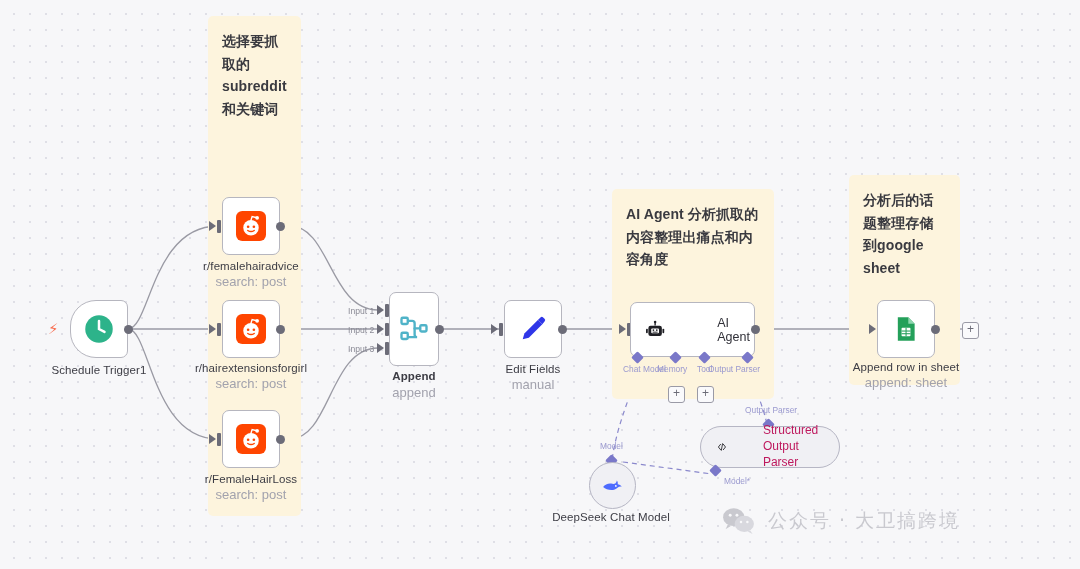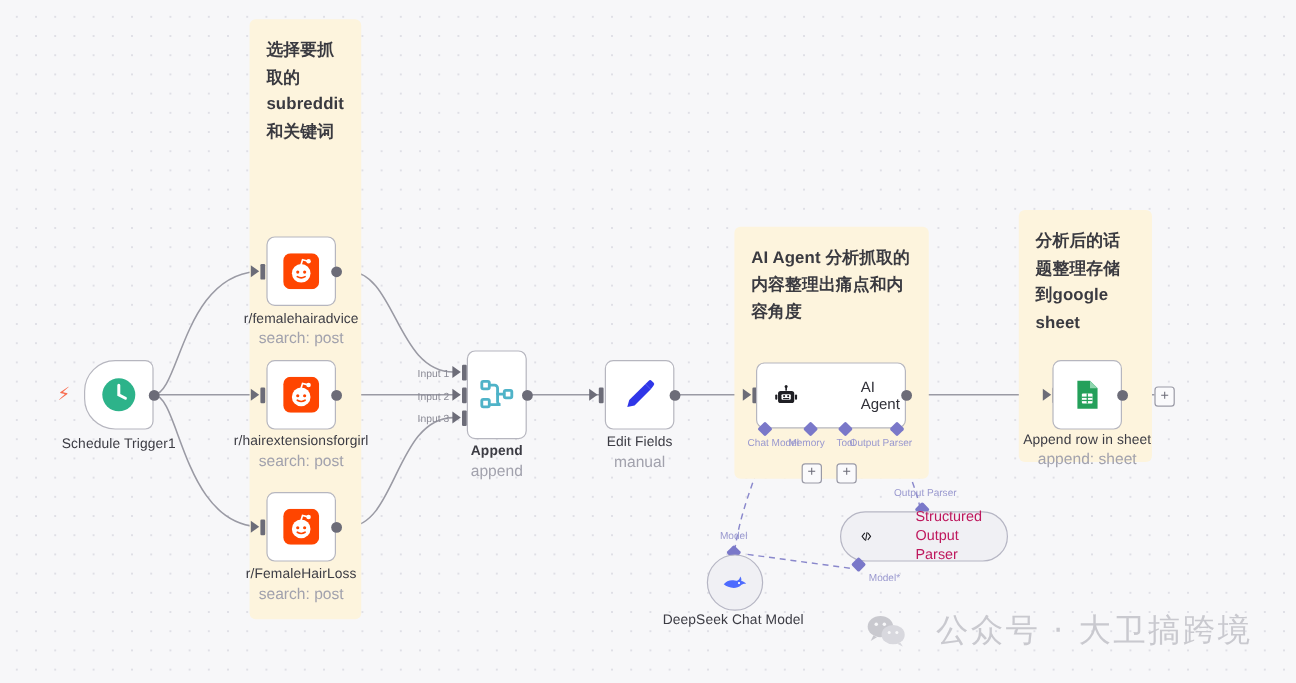--- a/index.html
+++ b/index.html
@@ -87,22 +87,22 @@
   }
   .circle-node{
     position:absolute;background:#f0f0f4;border:1.4px solid #b6b6c4;
     border-radius:50%;display:flex;align-items:center;justify-content:center;
   }
   .mergelbl{
     position:absolute;font-size:8.6px;color:#8a8a95;white-space:nowrap;
   }
   .bolt{position:absolute;color:#f86d50;font-size:15px;line-height:15px;}
   .watermark{
-    position:absolute;display:flex;align-items:center;gap:25px;
-    color:#c9c9cf;font-size:27px;letter-spacing:2px;
+    position:absolute;display:flex;align-items:center;gap:13px;
+    color:#c9c9cf;font-size:19px;letter-spacing:2px;
     font-family:"DejaVu Sans",sans-serif;
   }
   .agent-title{font-size:12.5px;color:#303038;margin-left:12px;}
   .parser-title{font-size:12px;color:#be185d;line-height:1.32;margin-left:24px;}
   svg.wire{position:absolute;left:0;top:0;pointer-events:none;}
 </style>
 </head>
 <body>
 
 <div id="canvas">

